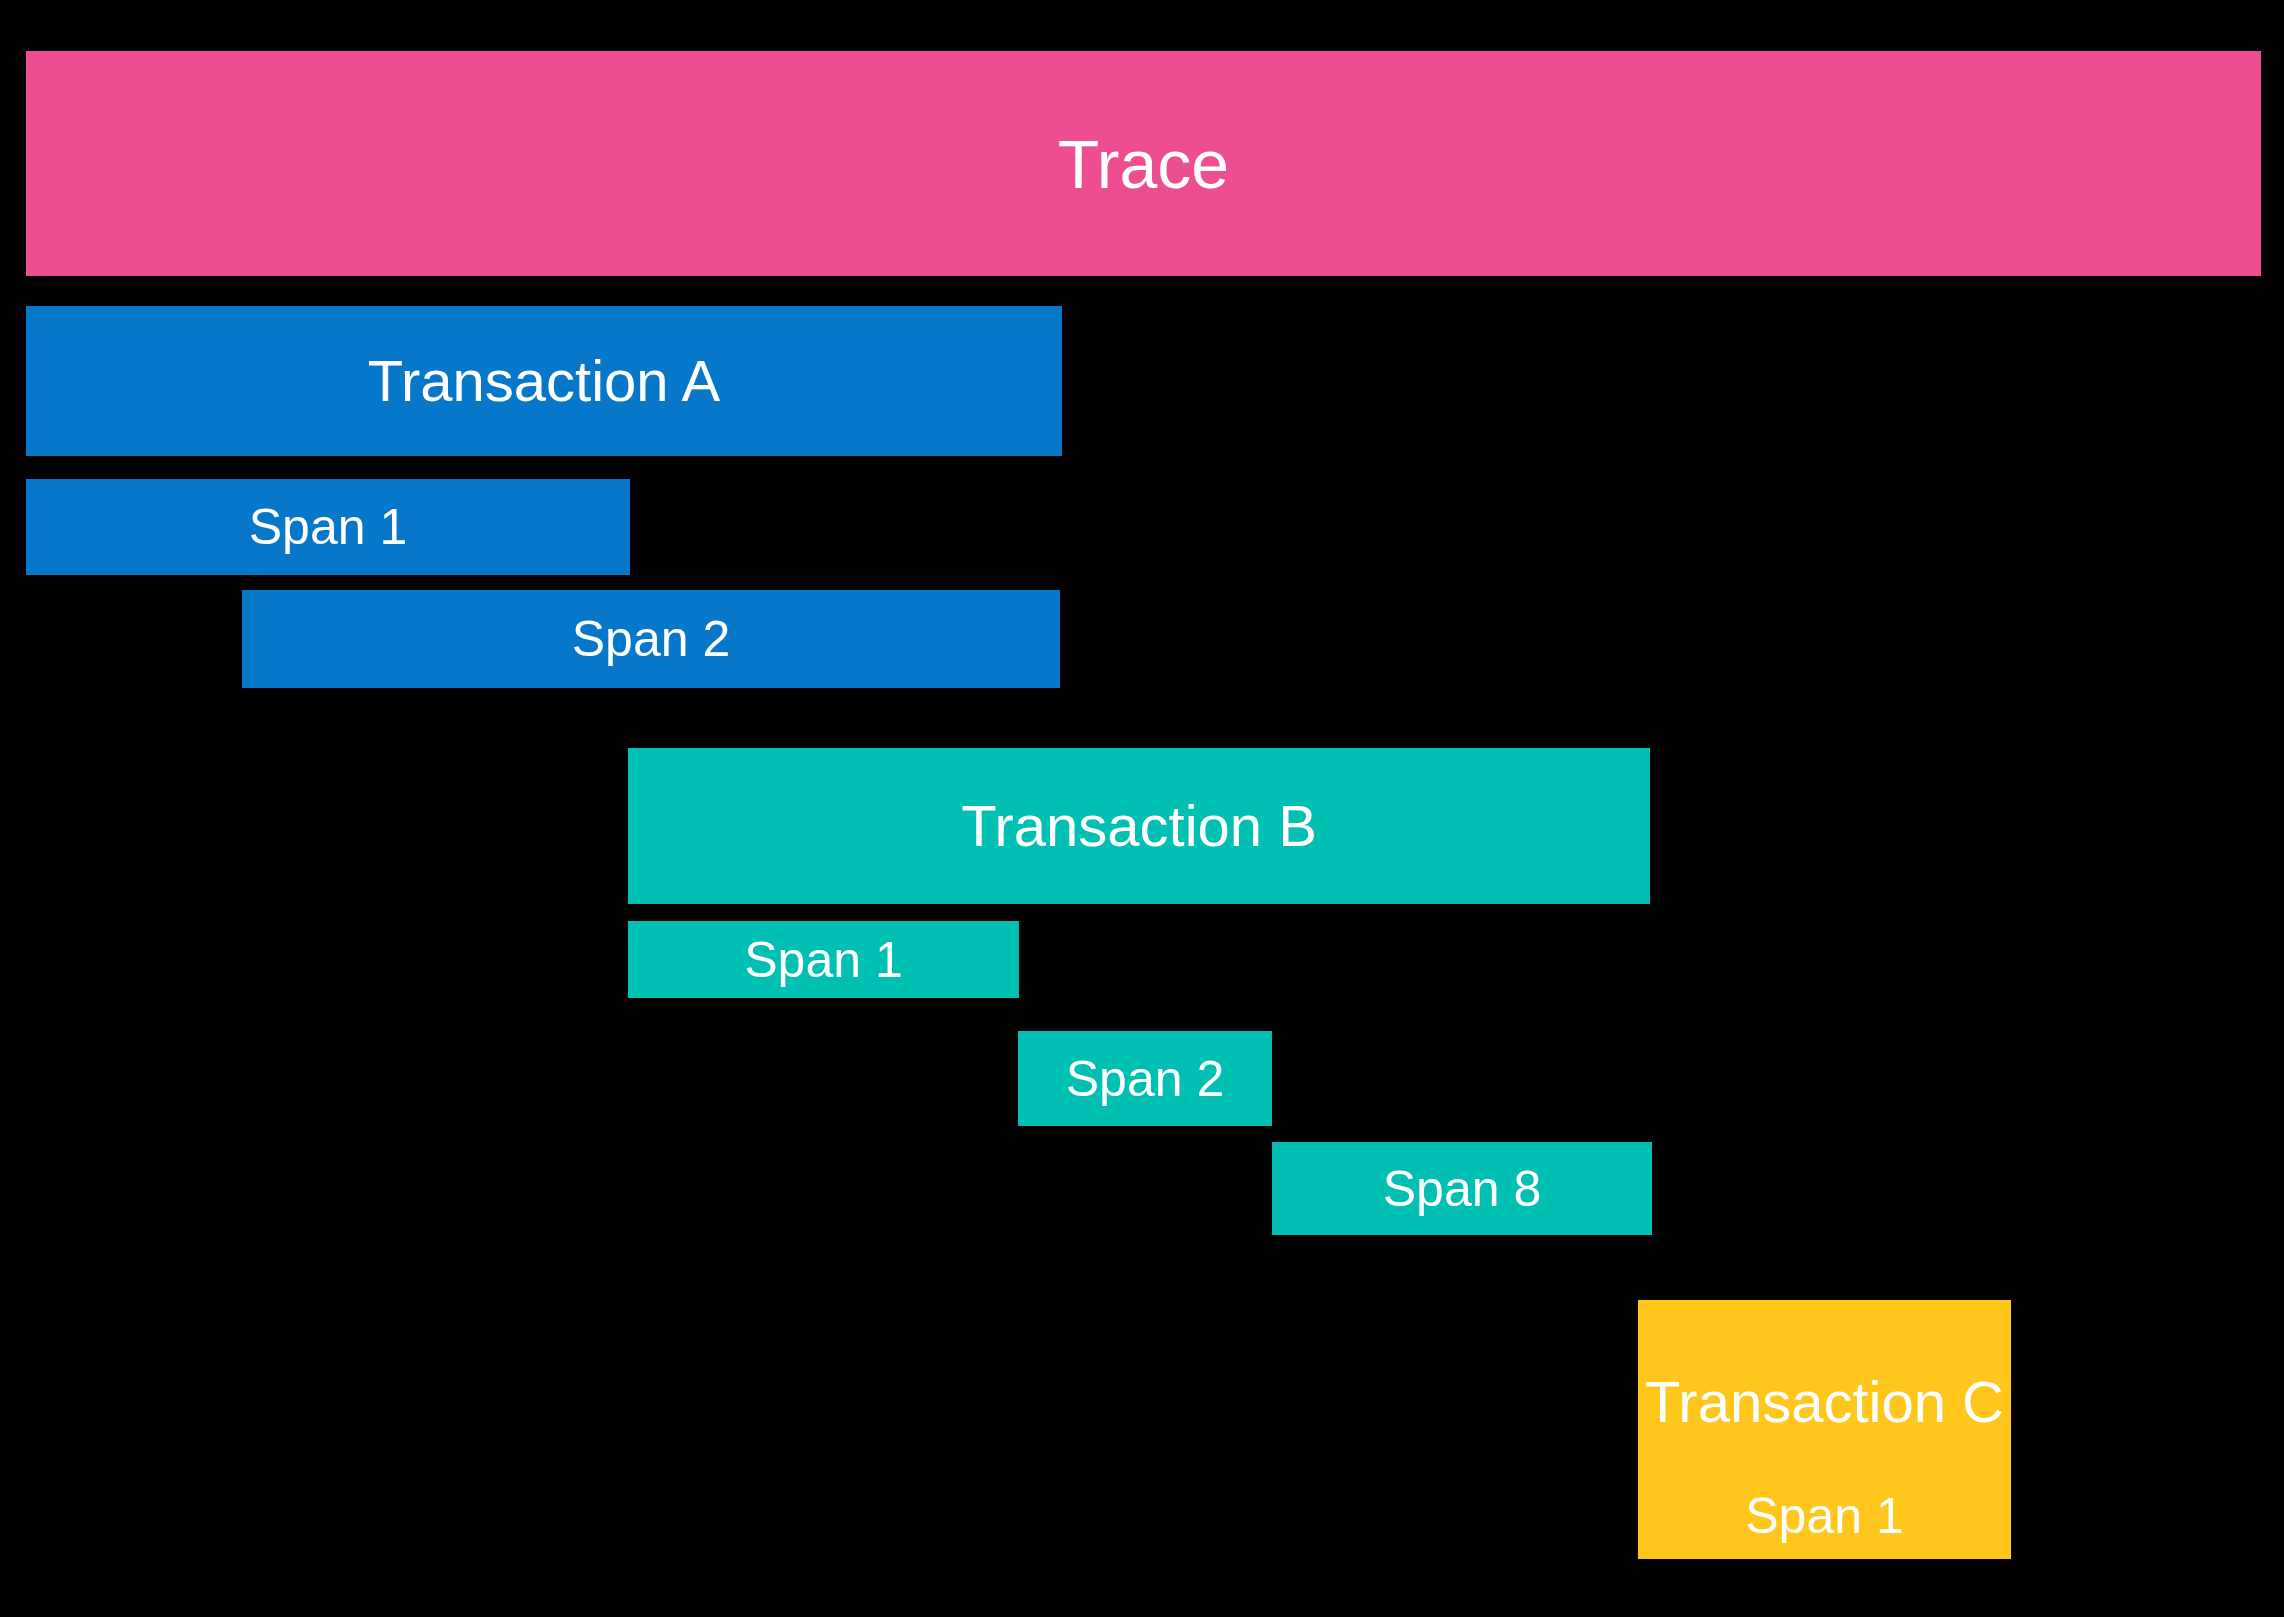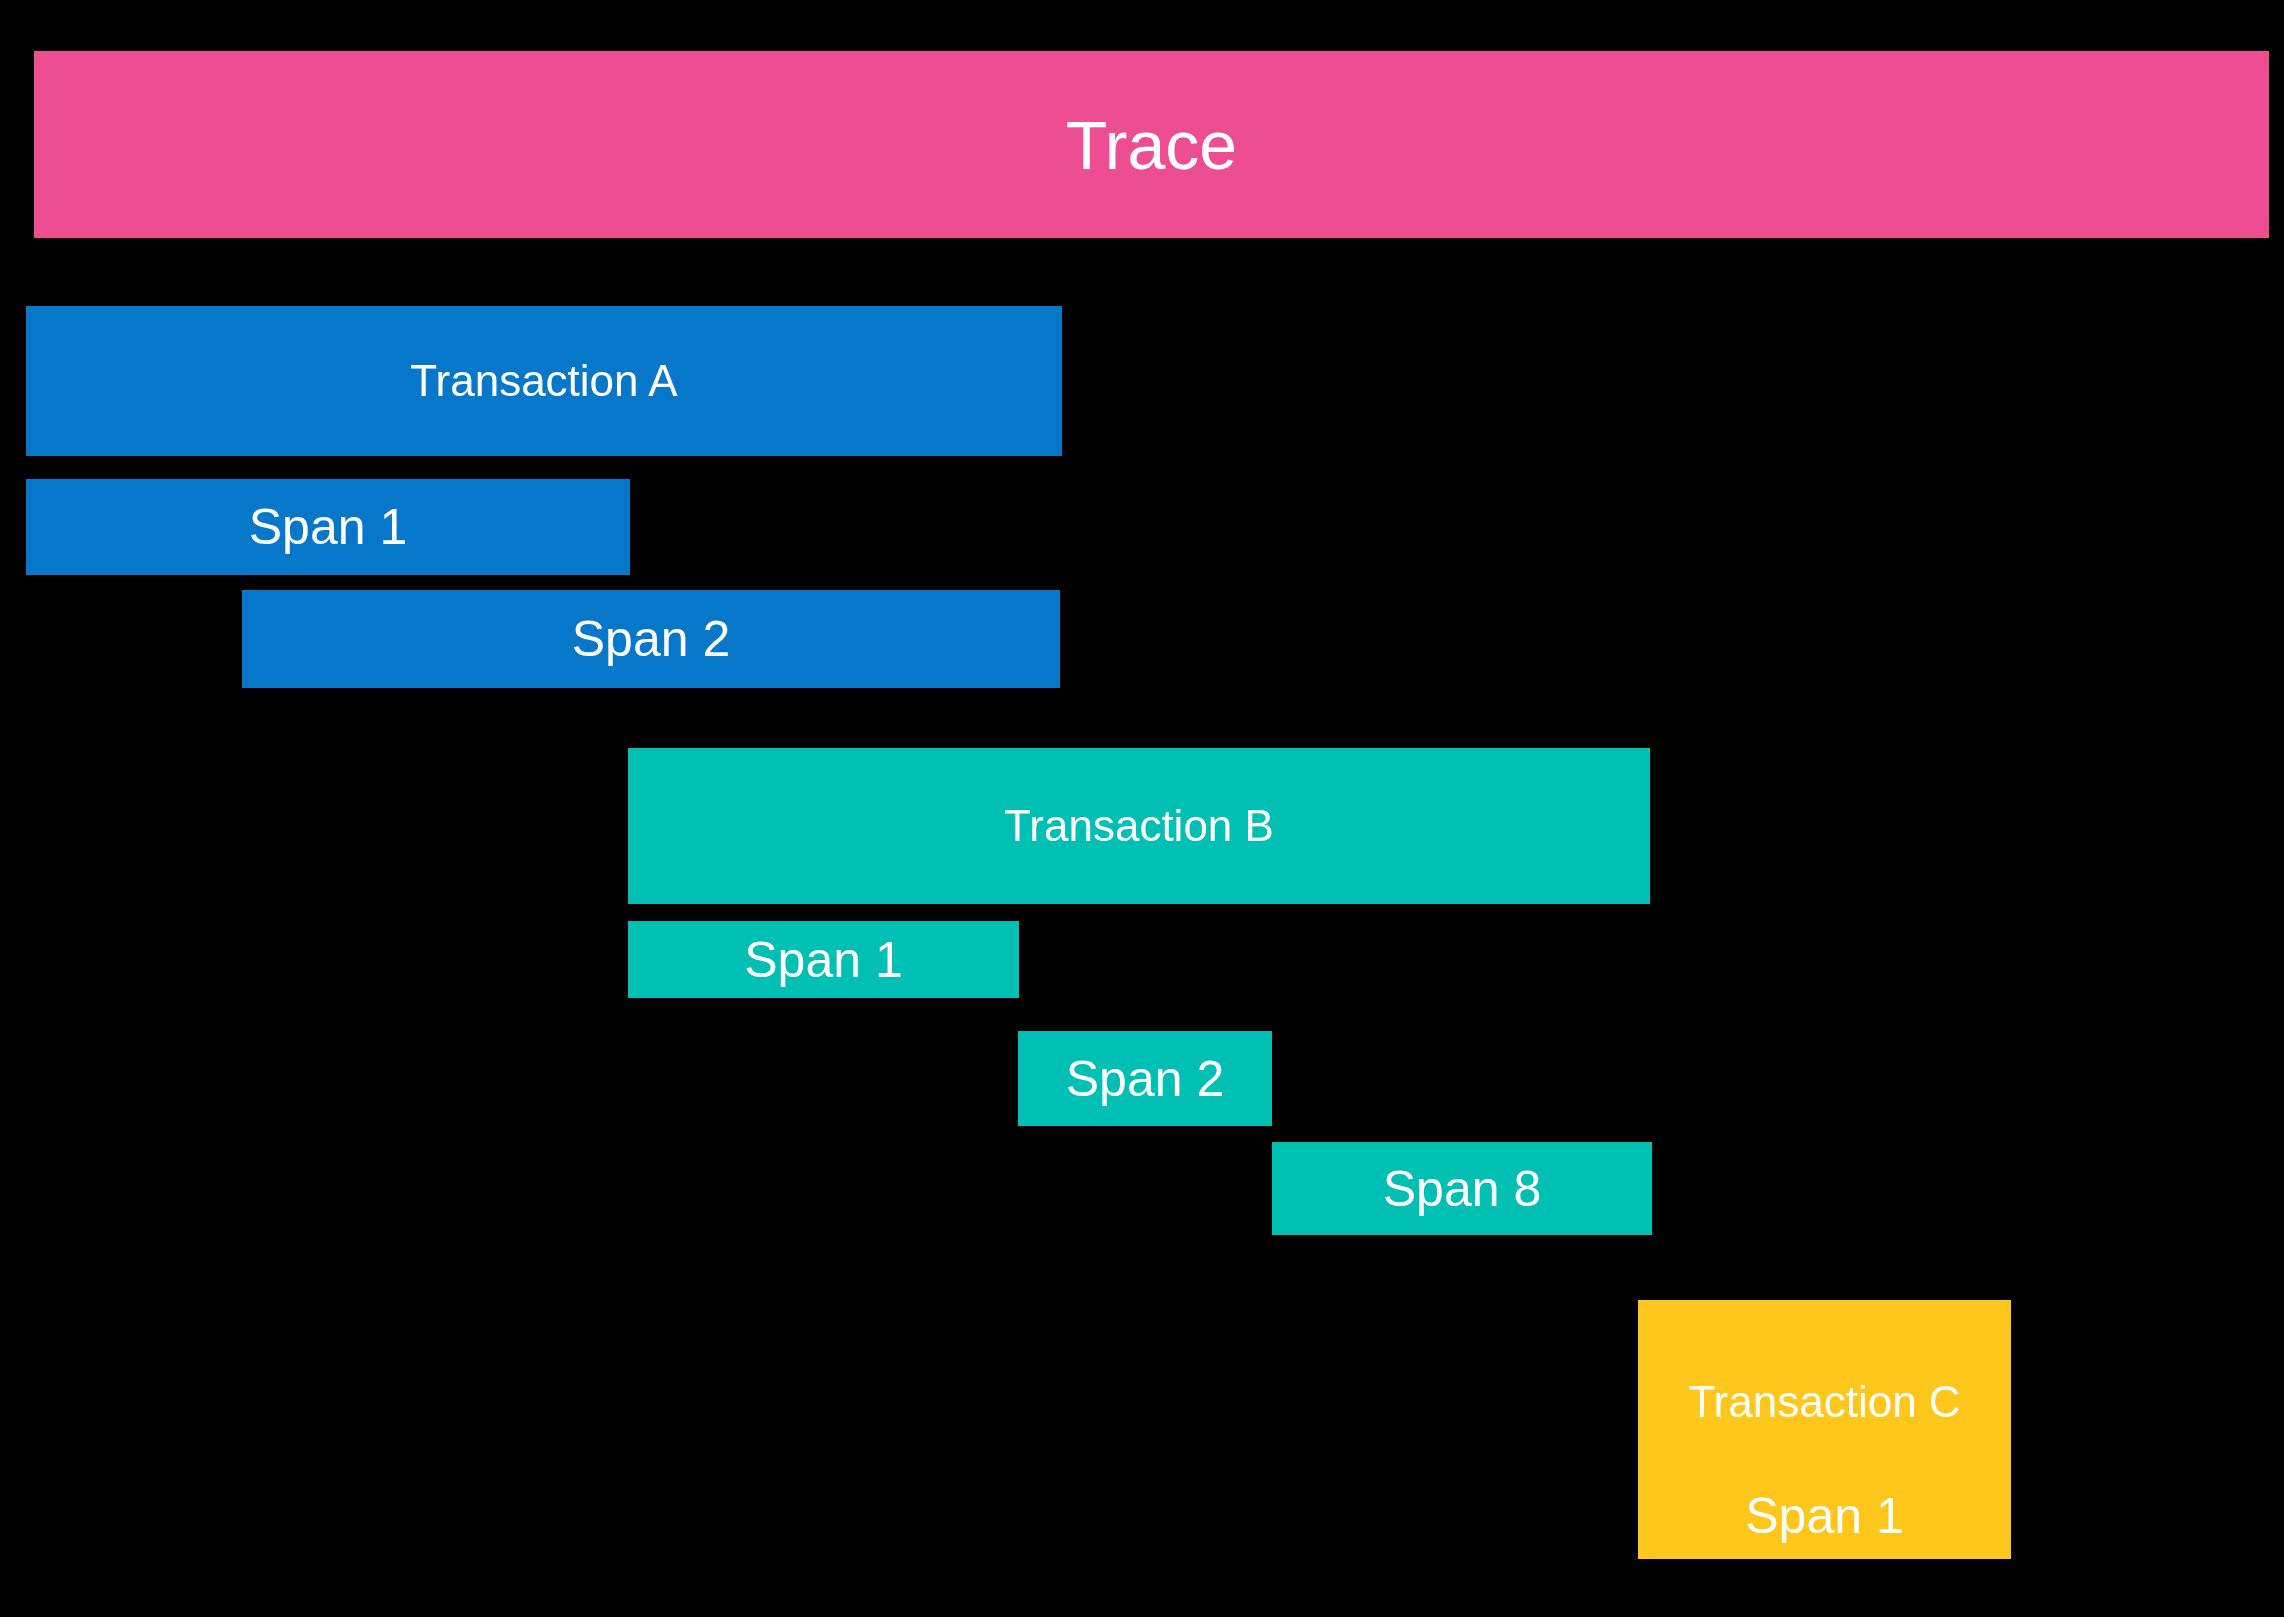--- a/index.html
+++ b/index.html
@@ -30,28 +30,28 @@
     line-height: 1;
     white-space: nowrap;
     overflow: hidden;
   }
   .bar-label {
     display: block;
     text-align: center;
   }
   
   .role-trace .bar-label        { font-size: 68px; }
-  .role-transaction .bar-label  { font-size: 44px; }
+  .role-transaction .bar-label  { font-size: 58px; }
   .role-span .bar-label         { font-size: 50px; }
 </style>
 </head>
 <body>
 
 <div id="canvas" style="width: 2284px; height: 1618px; background: rgb(0, 0, 0);">
-    <div class="bar role-trace" style="left: 26px; top: 51px; width: 2235px; height: 187px; background: rgb(237, 78, 146); margin-left: 8px;">
+    <div class="bar role-trace" style="left: 26px; top: 51px; width: 2235px; height: 225px; background: rgb(237, 78, 146);">
       <span class="bar-label" style="color: rgb(255, 255, 255);">Trace</span>
     </div>
     <div class="bar role-transaction" style="left: 26px; top: 306px; width: 1036px; height: 150px; background: rgb(6, 119, 201);">
       <span class="bar-label" style="color: rgb(255, 255, 255);">Transaction A</span>
     </div>
     <div class="bar role-span" style="left: 26px; top: 479px; width: 604px; height: 96px; background: rgb(6, 119, 201);">
       <span class="bar-label" style="color: rgb(255, 255, 255);">Span 1</span>
     </div>
     <div class="bar role-span" style="left: 242px; top: 590px; width: 818px; height: 98px; background: rgb(6, 119, 201);">
       <span class="bar-label" style="color: rgb(255, 255, 255);">Span 2</span>

